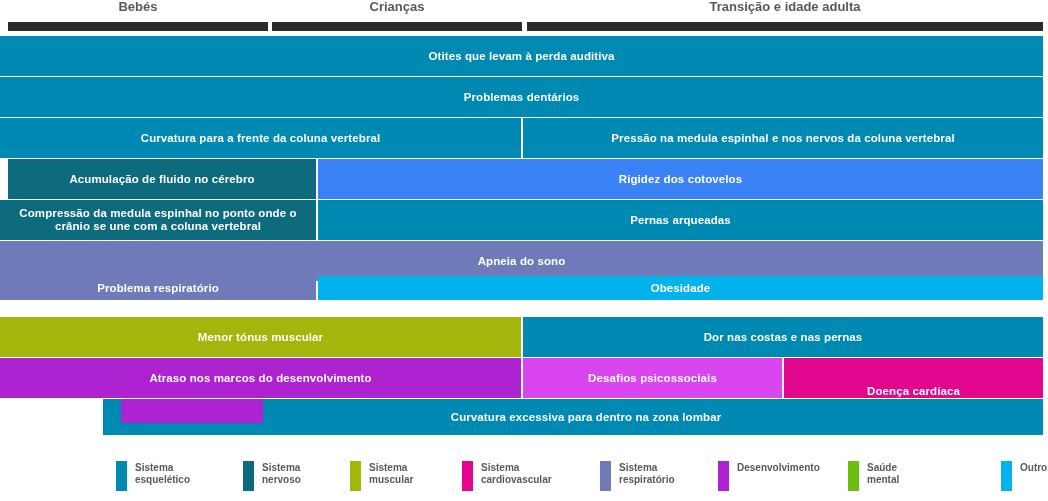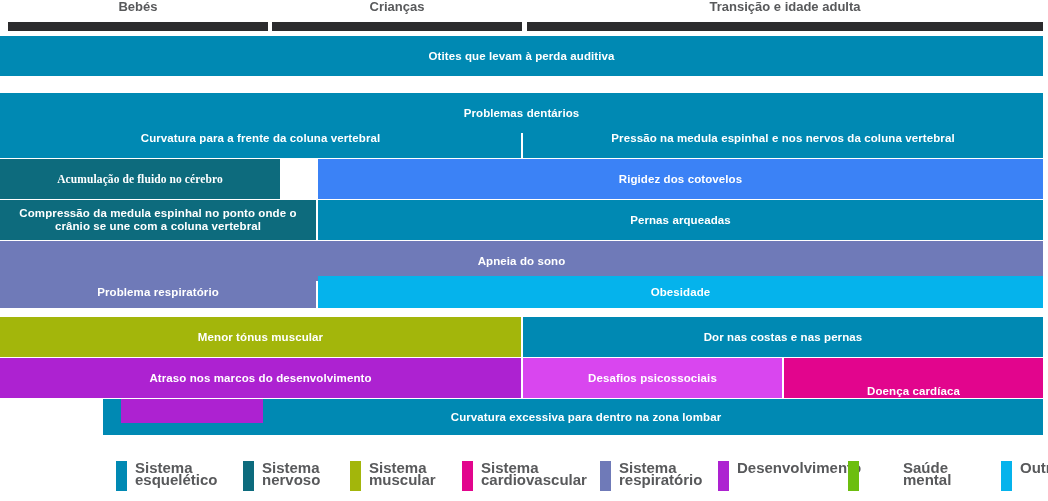--- a/index.html
+++ b/index.html
@@ -51,21 +51,21 @@
 
   
   .overlay-box{position:absolute;}
 
   
   #legend{position:absolute;left:0;top:455px;width:1048px;height:46px;}
   .legend-item{position:absolute;top:6px;display:flex;align-items:flex-start;}
   .legend-swatch{width:11px;height:30px;flex:0 0 11px;}
   .legend-text{
     margin-left:8px;
-    font-size:15px;
+    font-size:10px;
     font-weight:bold;
     color:#58595b;
     line-height:12px;
     white-space:pre-line;
     padding-top:1px;
   }
 </style>
 </head>
 <body>
 
@@ -79,55 +79,55 @@
       <div class="phase-label" style="left: 527px; width: 516px;">Transição e idade adulta</div>
       <div class="phase-rule" style="left: 527px; width: 516px; background: rgb(43, 43, 45);"></div>
     </div>
 
   <div id="rows-area">
       <div class="row" style="top: 36px; height: 40px;">
         <div class="cell" style="left: 0px; width: 1043px; background: rgb(0, 137, 179);">
           <span>Otites que levam à perda auditiva</span>
         </div>
       </div>
-      <div class="row" style="top: 93px; height: 40px;">
+      <div class="row" style="top: 77px; height: 40px;">
         <div class="cell" style="left: 0px; width: 1043px; background: rgb(0, 137, 179);">
           <span>Problemas dentários</span>
         </div>
       </div>
       <div class="row" style="top: 118px; height: 40px;">
         <div class="cell" style="left: 0px; width: 521px; background: rgb(0, 137, 179);">
           <span>Curvatura para a frente da coluna vertebral</span>
         </div>
         <div class="cell" style="left: 523px; width: 520px; background: rgb(0, 137, 179);">
           <span>Pressão na medula espinhal e nos nervos da coluna vertebral</span>
         </div>
       </div>
       <div class="row" style="top: 159px; height: 40px;">
-        <div class="cell" style="left: 0px; width: 280px; background: rgb(13, 107, 125); font-family: Liberation Serif, serif;">
+        <div class="cell" style="left: 8px; width: 308px; background: rgb(13, 107, 125);">
           <span>Acumulação de fluido no cérebro</span>
         </div>
         <div class="cell" style="left: 318px; width: 725px; background: #3b82f6;">
           <span>Rigidez dos cotovelos</span>
         </div>
       </div>
       <div class="row" style="top: 200px; height: 40px;">
         <div class="cell" style="left: 0px; width: 316px; background: rgb(13, 107, 125);">
           <span>Compressão da medula espinhal no ponto onde o crânio se une com a coluna vertebral</span>
         </div>
         <div class="cell" style="left: 318px; width: 725px; background: rgb(0, 137, 179); align-items: center;">
           <span>Pernas arqueadas</span>
         </div>
       </div>
       <div class="row" style="top: 241px; height: 40px;">
         <div class="cell" style="left: 0px; width: 1043px; background: rgb(111, 122, 184);">
           <span>Apneia do sono</span>
         </div>
       </div>
-      <div class="row" style="top: 276px; height: 32px;">
+      <div class="row" style="top: 276px; height: 24px;">
         <div class="cell" style="left: 0px; width: 316px; background: rgb(111, 122, 184);">
           <span>Problema respiratório</span>
         </div>
         <div class="cell" style="left: 318px; width: 725px; background: rgb(5, 179, 236);">
           <span>Obesidade</span>
         </div>
       </div>
       <div class="row" style="top: 317px; height: 40px;">
         <div class="cell" style="left: 523px; width: 520px; background: rgb(0, 137, 179);">
           <span>Dor nas costas e nas pernas</span>
@@ -178,21 +178,21 @@
       </div>
       <div class="legend-item" style="left: 600px;">
         <div class="legend-swatch" style="background: rgb(111, 122, 184);"></div>
         <div class="legend-text">Sistema
 respiratório</div>
       </div>
       <div class="legend-item" style="left: 718px;">
         <div class="legend-swatch" style="background: rgb(173, 34, 209);"></div>
         <div class="legend-text">Desenvolvimento</div>
       </div>
-      <div class="legend-item" style="left: 848px; gap: 36px;">
+      <div class="legend-item" style="left: 848px;">
         <div class="legend-swatch" style="background: rgb(108, 190, 15);"></div>
         <div class="legend-text">Saúde
 mental</div>
       </div>
       <div class="legend-item" style="left: 1001px;">
         <div class="legend-swatch" style="background: rgb(5, 179, 236);"></div>
         <div class="legend-text">Outros</div>
       </div>
     </div>
 

